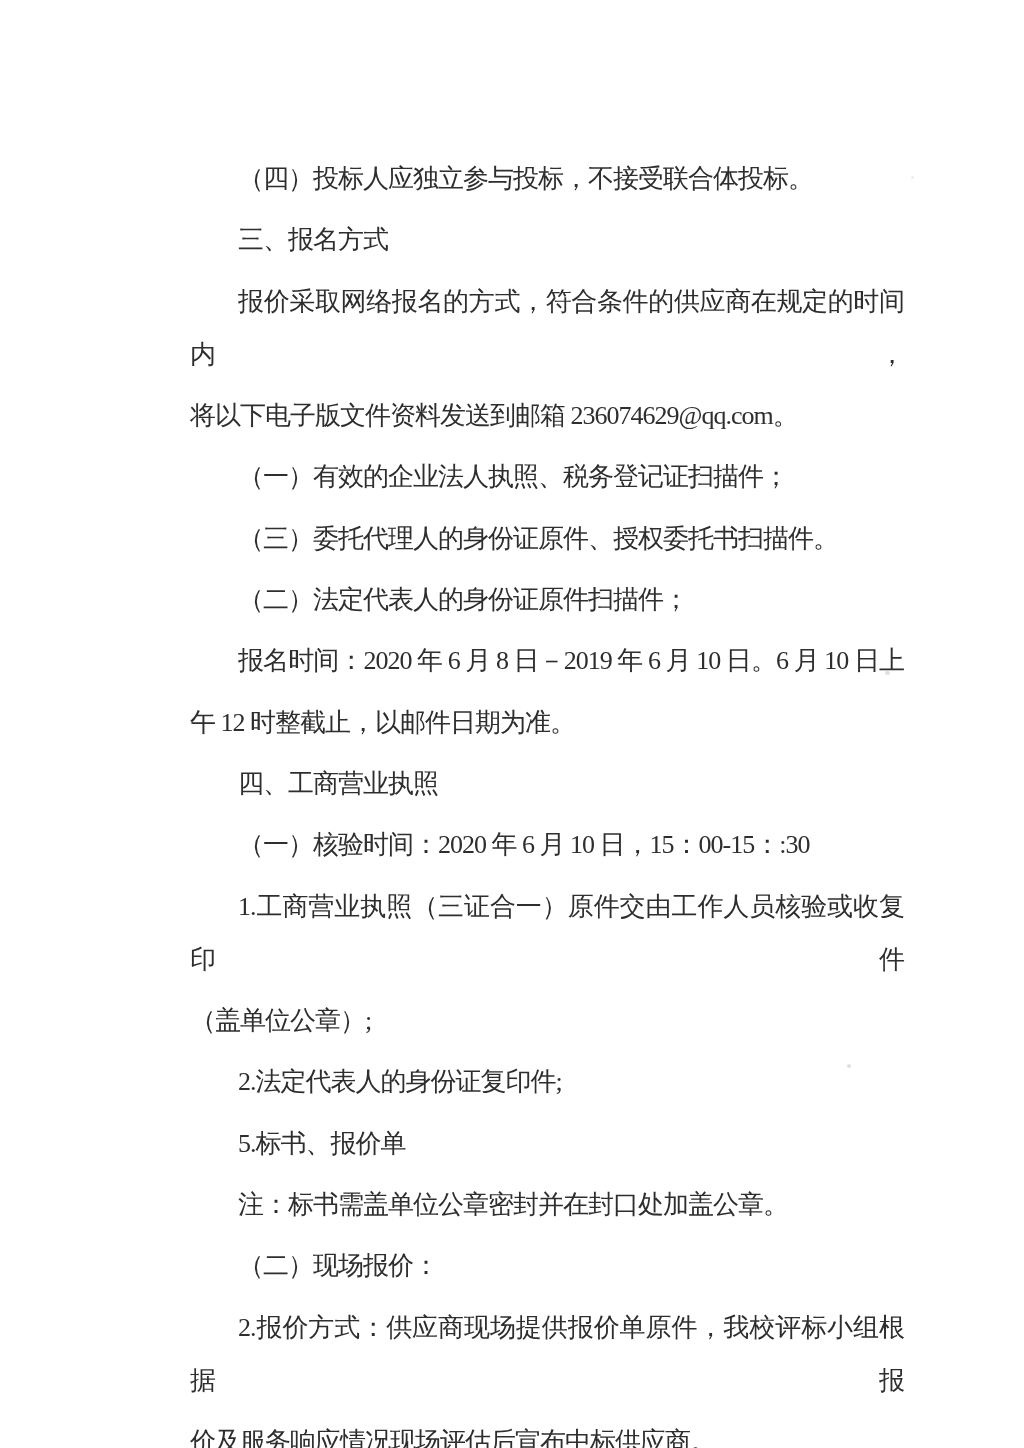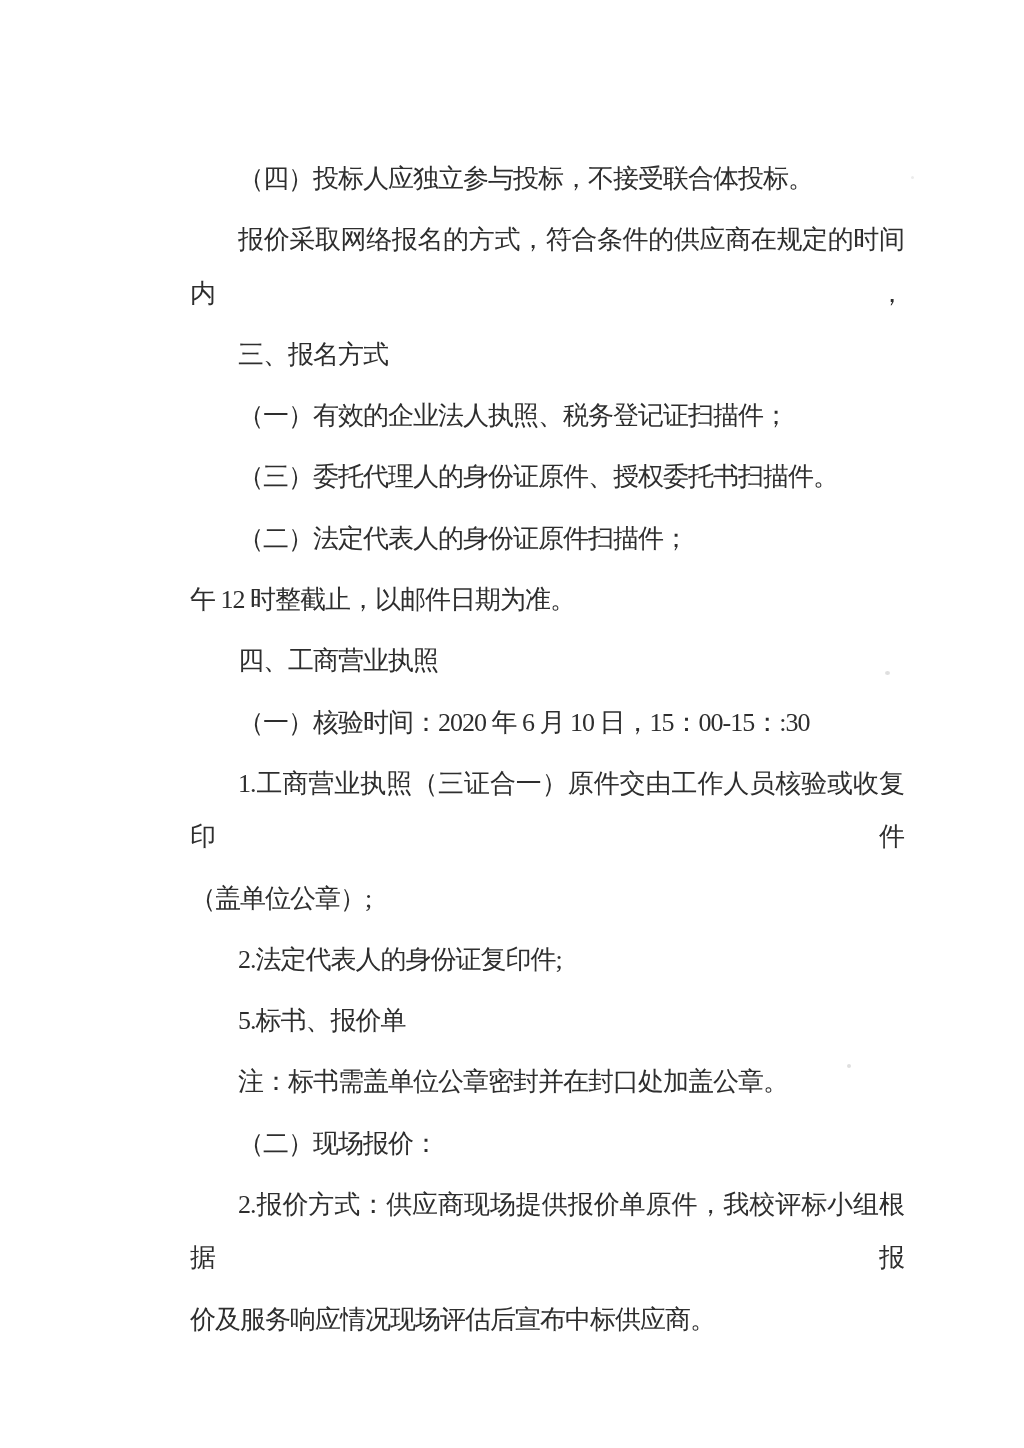--- a/index.html
+++ b/index.html
@@ -46,25 +46,27 @@
   .speck-2 { left: 815px; top: 1032px; width: 4px; height: 4px; }
   .speck-3 { left: 879px; top: 144px;  width: 3px; height: 3px; opacity: 0.35; }
 </style>
 </head>
 <body>
 
 <div class="page">
 
   <div class="text-block">
     <div class="line indent">（四）投标人应独立参与投标，不接受联合体投标。</div>
+    <div class="line indent">三、报名方式</div>
     <div class="line indent fill">报价采取网络报名的方式，符合条件的供应商在规定的时间内，</div>
-    <div class="line indent">三、报名方式</div>
+    <div class="line">将以下电子版文件资料发送到邮箱 236074629@qq.com。</div>
     <div class="line indent">（一）有效的企业法人执照、税务登记证扫描件；</div>
     <div class="line indent">（三）委托代理人的身份证原件、授权委托书扫描件。</div>
     <div class="line indent">（二）法定代表人的身份证原件扫描件；</div>
+    <div class="line indent fill">报名时间：2020 年 6 月 8 日－2019 年 6 月 10 日。6 月 10 日上</div>
     <div class="line">午 12 时整截止，以邮件日期为准。</div>
     <div class="line indent">四、工商营业执照</div>
     <div class="line indent">（一）核验时间：2020 年 6 月 10 日，15：00-15：:30</div>
     <div class="line indent fill">1.工商营业执照（三证合一）原件交由工作人员核验或收复印件</div>
     <div class="line">（盖单位公章）;</div>
     <div class="line indent">2.法定代表人的身份证复印件;</div>
     <div class="line indent">5.标书、报价单</div>
     <div class="line indent">注：标书需盖单位公章密封并在封口处加盖公章。</div>
     <div class="line indent">（二）现场报价：</div>
     <div class="line indent fill">2.报价方式：供应商现场提供报价单原件，我校评标小组根据报</div>

